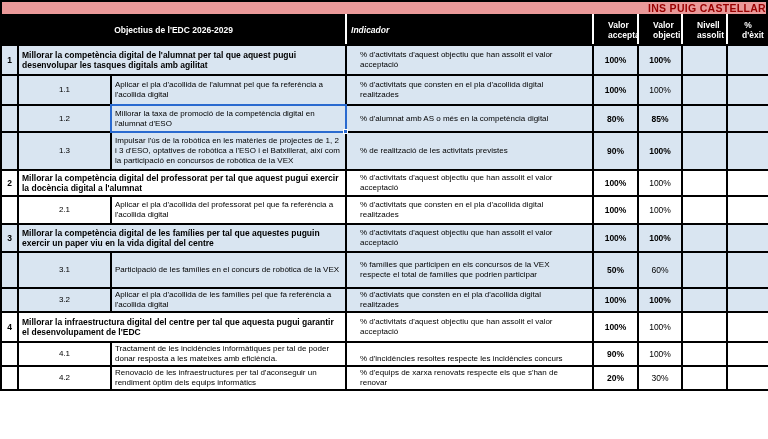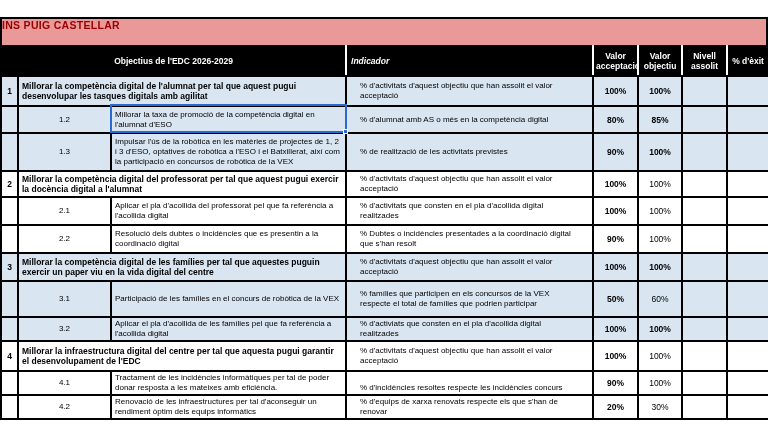--- a/index.html
+++ b/index.html
@@ -9,51 +9,50 @@
     position: relative;
     width: 768px;
     height: 439px;
     overflow: hidden;
     font-family: "Liberation Sans", sans-serif;
     color: #000;
     background: #fff;
   }
 
   .title-bar {
-    height: 28px;
+    height: 14px;
     background: var(--title-bg, #ea9999);
     border: 2px solid #000;
     border-bottom: none;
-    text-align: left;
+    text-align: right;
     font-weight: bold;
     font-size: 10.5px;
     line-height: 12px;
     color: var(--title-text, #990000);
     letter-spacing: .3px;
-    margin-top: 17px;
   }
 
   table.grid {
     border-collapse: collapse;
     table-layout: fixed;
     width: 768px;
     border: 2px solid #000;
     font-size: 8px;
     line-height: 10px;
   }
   table.grid td, table.grid th { border: 2px solid #000; overflow: hidden; }
 
   tr.hdr th {
     background: var(--header-bg, #000);
     color: var(--header-text, #fff);
     font-weight: bold;
     font-size: 8.5px;
     line-height: 10px;
     height: 30px;
-    padding: 1px 2px;
+    padding: 1px 14px;
     text-align: center;
     vertical-align: middle;
   }
   tr.hdr th:not(:last-child) { border-right: 2px solid #fff; }
   tr.hdr th.h-ind { text-align: left; padding-left: 4px; font-style: italic; }
 
   td { vertical-align: middle; padding: 0; }
   td.cell-a { padding: 0; }
   td.num-main { font-weight: bold; text-align: center; font-size: 8.5px; }
   td.num-sub  { text-align: center; font-size: 8px; }
@@ -112,20 +111,30 @@
     <tbody>
         <tr class="bg-blue" style="height: 30px;">
           <td class="num-main">1</td>
           <td class="obj-main" colspan="2">Millorar la competència digital de l'alumnat per tal que aquest pugui desenvolupar les tasques digitals amb agilitat</td>
           <td class="ind">% d'activitats d'aquest objectiu que han assolit el valor acceptació</td>
           <td class="val">100%</td>
           <td class="val">100%</td>
           <td class="val"></td>
           <td class="val"></td>
         </tr>
+        <tr class="bg-blue" style="height: 30px;">
+          <td class="cell-a"></td>
+          <td class="num-sub">1.1</td>
+          <td class="obj-sub">Aplicar el pla d'acollida de l'alumnat pel que fa referència a l'acollida digital</td>
+          <td class="ind">% d'activitats que consten en el pla d'acollida digital realitzades</td>
+          <td class="val">100%</td>
+          <td class="val w-normal">100%</td>
+          <td class="val"></td>
+          <td class="val"></td>
+        </tr>
         <tr class="bg-blue" style="height: 27px;">
           <td class="cell-a"></td>
           <td class="num-sub">1.2</td>
           <td class="obj-sub">Millorar la taxa de promoció de la competència digital en l'alumnat d'ESO</td>
           <td class="ind">% d'alumnat amb AS o més en la competència digital</td>
           <td class="val">80%</td>
           <td class="val">85%</td>
           <td class="val"></td>
           <td class="val"></td>
         </tr>
@@ -147,30 +156,20 @@
           <td class="val w-normal">100%</td>
           <td class="val"></td>
           <td class="val"></td>
         </tr>
         <tr class="bg-white" style="height: 28px;">
           <td class="cell-a"></td>
           <td class="num-sub">2.1</td>
           <td class="obj-sub">Aplicar el pla d'acollida del professorat pel que fa referència a l'acollida digital</td>
           <td class="ind">% d'activitats que consten en el pla d'acollida digital realitzades</td>
           <td class="val">100%</td>
-          <td class="val w-normal">100%</td>
-          <td class="val"></td>
-          <td class="val"></td>
-        </tr>
-        <tr class="bg-white" style="height: 28px;">
-          <td class="cell-a"></td>
-          <td class="num-sub">2.2</td>
-          <td class="obj-sub">Resolució dels dubtes o incidències que es presentin a la coordinació digital</td>
-          <td class="ind">% Dubtes o incidències presentades a la coordinació digital que s'han resolt</td>
-          <td class="val">90%</td>
           <td class="val w-normal">100%</td>
           <td class="val"></td>
           <td class="val"></td>
         </tr>
         <tr class="bg-blue" style="height: 28px;">
           <td class="num-main">3</td>
           <td class="obj-main" colspan="2">Millorar la competència digital de les famílies per tal que aquestes puguin exercir un paper viu en la vida digital del centre</td>
           <td class="ind">% d'activitats d'aquest objectiu que han assolit el valor acceptació</td>
           <td class="val">100%</td>
           <td class="val">100%</td>

